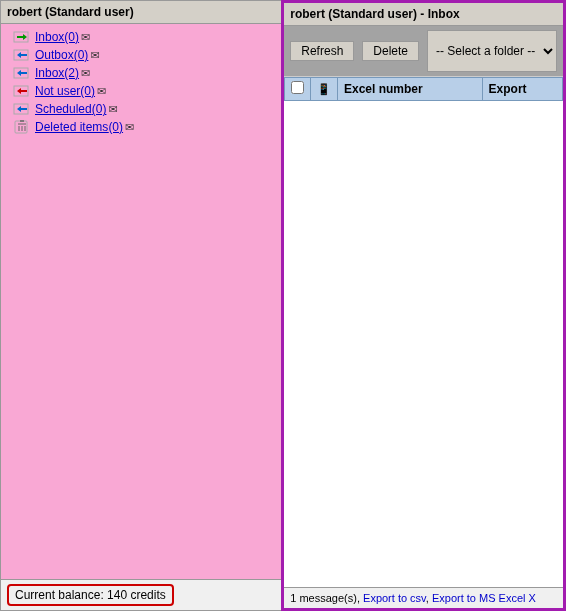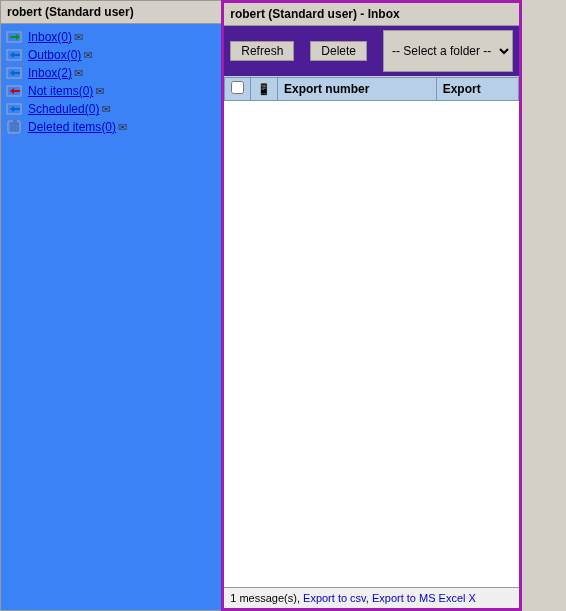--- a/index.html
+++ b/index.html
@@ -6,21 +6,21 @@
     body {
       font-family: Arial, sans-serif;
       font-size: 12px;
       background: #d4d0c8;
       width: 566px;
       height: 611px;
       overflow: hidden;
     }
     .main-container {
       display: flex;
-      width: 522px;
+      width: 566px;
       height: 611px;
       flex-direction: column;
       justify-content: flex-end;
     }
     .panels {
       display: flex;
       flex: 1;
       overflow: hidden;
     }
     
@@ -35,22 +35,22 @@
     .left-panel-header {
       background: #d4d0c8;
       border-bottom: 1px solid #999;
       padding: 4px 6px;
       font-weight: bold;
       font-size: 12px;
       color: #000;
     }
     .left-panel-content {
       flex: 1;
-      padding: 6px 5px;
-      background: #3b82f6;
+      padding: 6px 12px;
+      background: #f9a8d4;
     }
     .folder-item {
       display: flex;
       align-items: center;
       margin-bottom: 4px;
       cursor: pointer;
     }
     .folder-icon {
       width: 18px;
       height: 14px;
@@ -99,22 +99,22 @@
       border-bottom: 1px solid #999;
       padding: 4px 6px;
       font-weight: bold;
       font-size: 12px;
       color: #000;
     }
     .right-toolbar {
       display: flex;
       align-items: center;
       padding: 4px 6px;
-      gap: 16px;
-      background: #4c1d95;
+      gap: 8px;
+      background: #a3a3a3;
       border-bottom: 1px solid #ccc;
     }
     .toolbar-btn {
       padding: 2px 10px;
       font-size: 12px;
       background: #d4d0c8;
       border: 1px solid #999;
       cursor: pointer;
     }
     .folder-select {
@@ -205,21 +205,21 @@
           <span class="edit-icon">✉</span>
         </div>
 
         <div class="folder-item">
           <span class="folder-icon">
             <svg viewBox="0 0 18 14" xmlns="http://www.w3.org/2000/svg">
               <rect x="1" y="2" width="14" height="10" fill="none" stroke="#aaa" stroke-width="1"></rect>
               <polygon points="14,6 8,6 8,4 4,7 8,10 8,8 14,8" fill="#cc0000"></polygon>
             </svg>
           </span>
-          <a class="folder-link"><span>Not items</span><span>(0)</span></a>
+          <a class="folder-link"><span>Not user</span><span>(0)</span></a>
           <span class="edit-icon">✉</span>
         </div>
 
         <div class="folder-item">
           <span class="folder-icon">
             <svg viewBox="0 0 18 14" xmlns="http://www.w3.org/2000/svg">
               <rect x="1" y="2" width="14" height="10" fill="none" stroke="#aaa" stroke-width="1"></rect>
               <polygon points="14,6 8,6 8,4 4,7 8,10 8,8 14,8" fill="#0066cc"></polygon>
             </svg>
           </span>
@@ -236,20 +236,23 @@
               <line x1="6" y1="6" x2="6" y2="11" stroke="#666" stroke-width="1"></line>
               <line x1="9" y1="6" x2="9" y2="11" stroke="#666" stroke-width="1"></line>
               <line x1="12" y1="6" x2="12" y2="11" stroke="#666" stroke-width="1"></line>
             </svg>
           </span>
           <a class="folder-link"><span>Deleted items</span><span>(0)</span></a>
           <span class="edit-icon">✉</span>
         </div>
 
       </div>
+      <div class="left-panel-footer">
+        <span class="balance-box">Current balance: 140 credits</span>
+      </div>
     </div>
 
     <div class="right-panel">
       <div class="right-panel-header">
         <span>robert (Standard user) - Inbox</span>
       </div>
       <div class="right-toolbar">
         <button class="toolbar-btn">Refresh</button>
         <button class="toolbar-btn">Delete</button>
         <select class="folder-select">
@@ -260,21 +263,21 @@
         <table class="msg-table">
           <thead>
             <tr>
               <th class="checkbox-col">
                 <input type="checkbox" style="">
               </th>
               <th class="icon-col">
                 <span style="font-size:11px;">📱</span>
               </th>
               <th>
-                <span>Export number</span>
+                <span>Excel number</span>
               </th>
               <th>
                 <span>Export</span>
               </th>
             </tr>
           </thead>
           <tbody>
             
           </tbody>
         </table>

